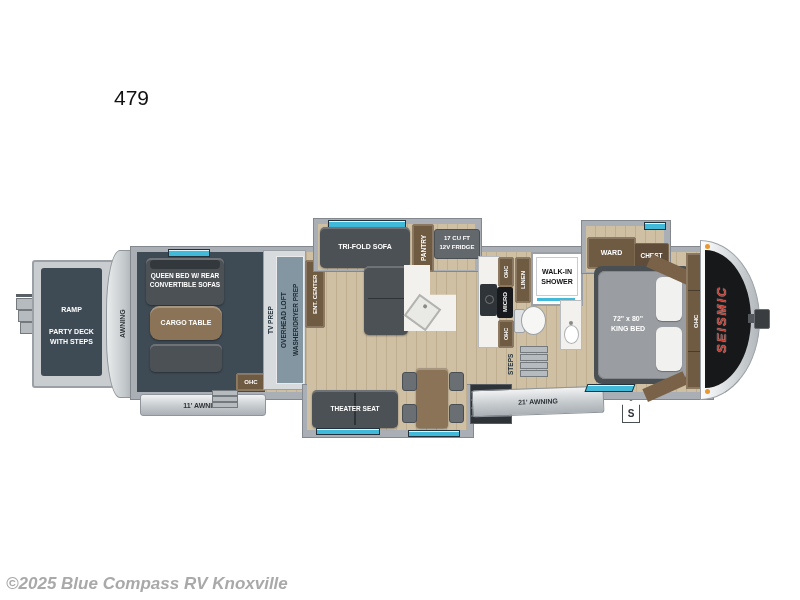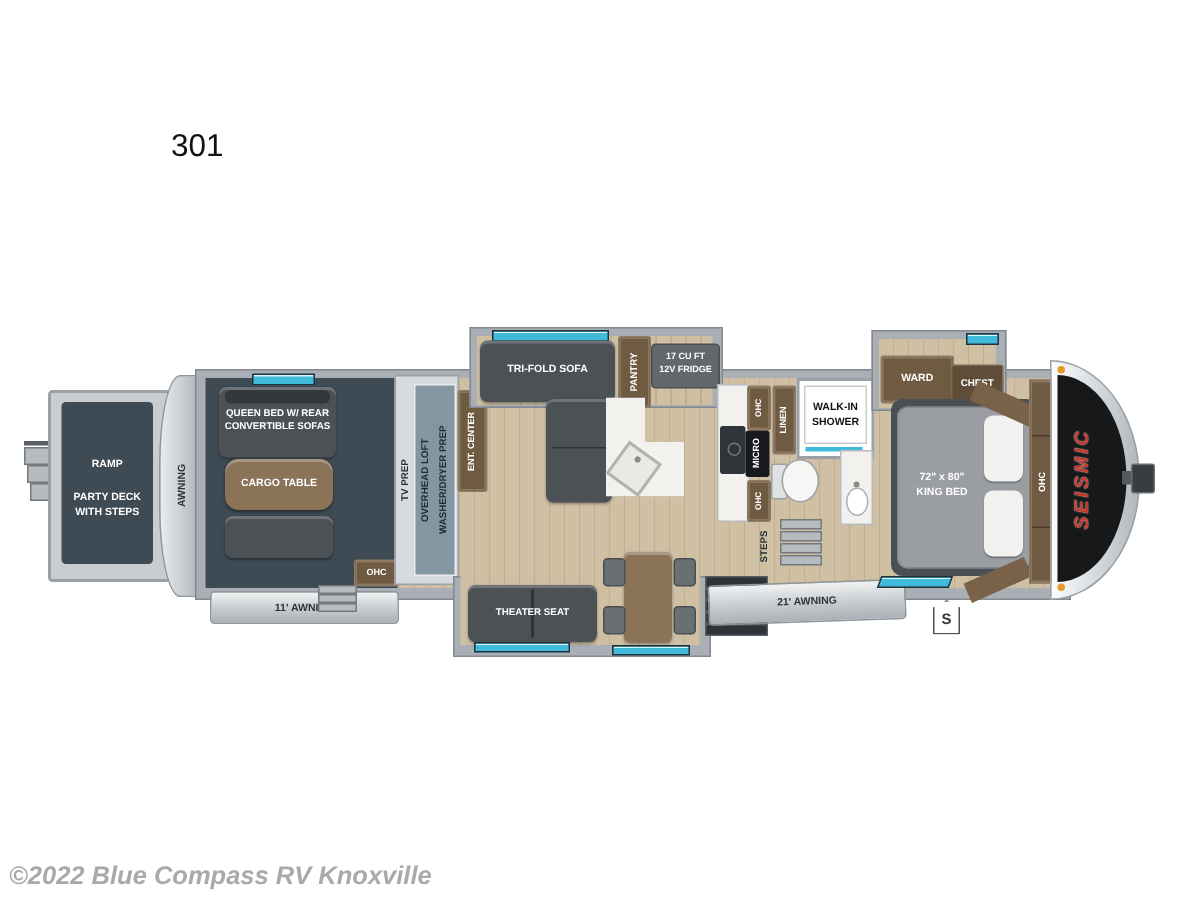--- a/index.html
+++ b/index.html
@@ -22,21 +22,21 @@
   .wood{background:repeating-linear-gradient(90deg,#cfc0a4 0px,#cfc0a4 9px,#bfae90 9px,#bfae90 10px);}
   .slate{background:#3e4a54;}
   .stepbar{background:#b6bbbf;border:1px solid #74797e;}
   .darkstep{background:#2e3338;border:1px solid #565c61;}
 </style>
 </head>
 <body>
 
 <div id="stage">
 
-  <div class="abs" style="left:114px;top:86px;font-size:21px;color:#111;">301</div>
+  <div class="abs" style="left:114px;top:86px;font-size:21px;color:#111;">479</div>
 
   <div class="abs" style="left:16px;top:294px;width:22px;height:50px;">
     <div class="abs stepbar" style="left:0;top:4px;width:20px;height:10px;"></div>
     <div class="abs stepbar" style="left:2px;top:16px;width:18px;height:10px;"></div>
     <div class="abs stepbar" style="left:4px;top:28px;width:16px;height:10px;"></div>
     <div class="abs" style="left:0;top:0;width:22px;height:3px;background:#5a6066;"></div>
   </div>
   <div class="abs" style="left:32px;top:260px;width:78px;height:124px;background:#c9cdd0;border:2px solid #9aa0a5;border-radius:3px;"></div>
   <div class="abs slate" style="left:41px;top:268px;width:61px;height:108px;border-radius:3px;">
     <div class="lbl abs" style="left:0;top:38px;width:100%;font-size:7px;">RAMP</div>
@@ -218,14 +218,14 @@
        display:flex;align-items:center;justify-content:center;">
     <span style="font-size:7px;">21' AWNING</span>
   </div>
 
   <div class="abs window" style="left:586px;top:384px;width:46px;height:6px;transform:skewX(-20deg);"></div>
   <div class="abs" style="left:622px;top:400px;width:16px;height:21px;background:#fff;border:1.5px solid #4a4f54;
        clip-path:polygon(50% 0%,100% 22%,100% 100%,0% 100%,0% 22%);display:flex;align-items:center;justify-content:center;">
     <span style="font-size:10px;font-weight:bold;color:#2e3338;margin-top:3px;">S</span>
   </div>
 
-  <div class="abs" style="left:6px;top:574px;font-size:17px;font-weight:bold;font-style:italic;color:#a9a9a9;">©2022 Blue Compass RV Knoxville</div>
+  <div class="abs" style="left:6px;top:574px;font-size:17px;font-weight:bold;font-style:italic;color:#a9a9a9;">©2025 Blue Compass RV Knoxville</div>
 </div>
 
 </body></html>

